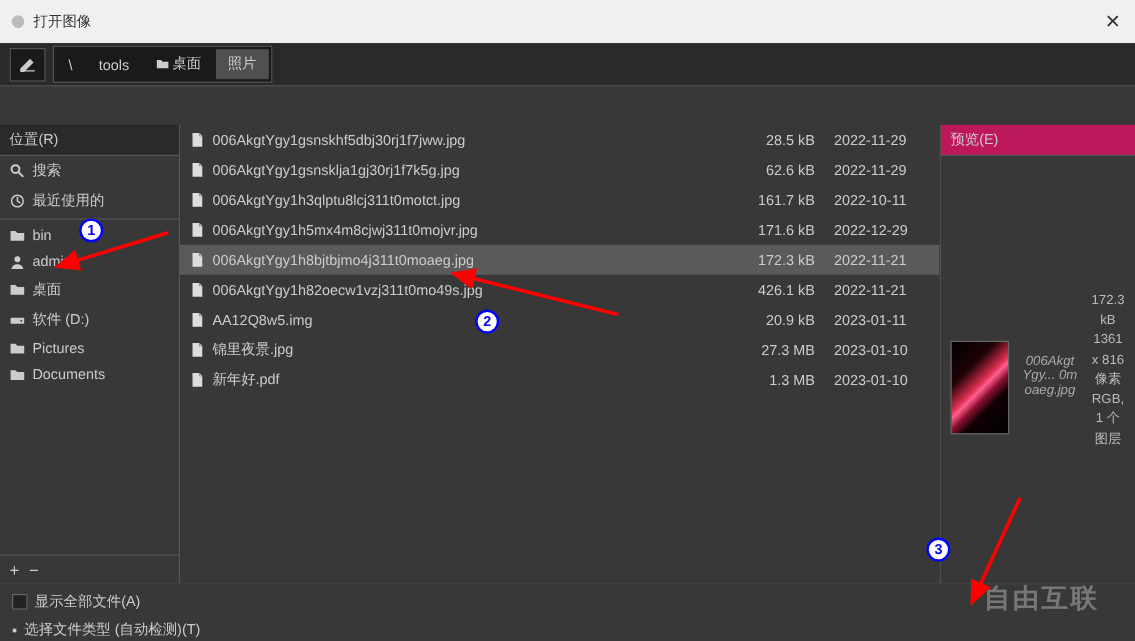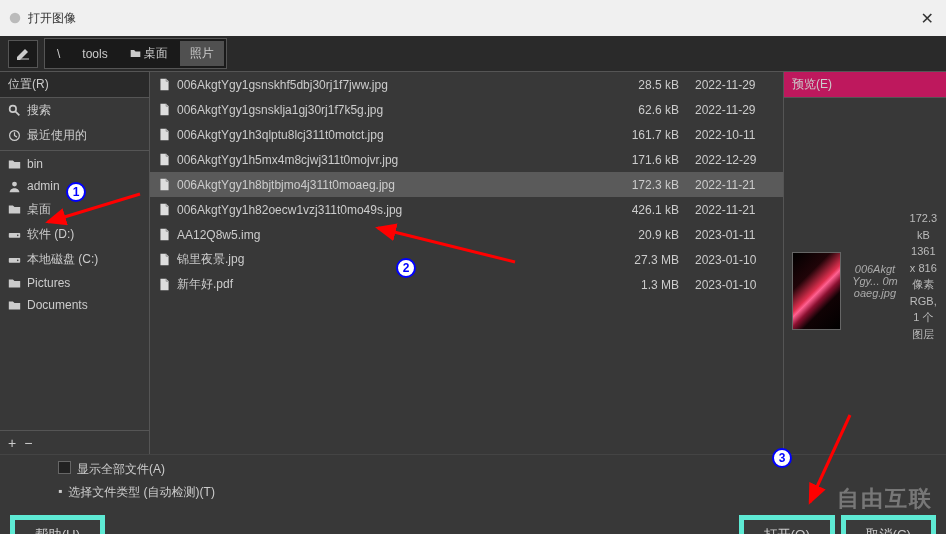--- a/index.html
+++ b/index.html
@@ -6,21 +6,21 @@
 body { font-family: "Microsoft YaHei", sans-serif; font-size: 12px; background: #383838; color: #ccc; width: 946px; height: 534px; overflow: hidden; position: relative; }
 .titlebar { height: 36px; background: #f0f0f0; color: #333; display: flex; align-items: center; padding: 0 8px; justify-content: space-between; }
 .titlebar-left { display: flex; align-items: center; gap: 6px; }
 .titlebar-icon { width: 14px; height: 14px; opacity: 0.5; }
 .close-x { font-size: 16px; cursor: pointer; padding: 0 4px; }
 .toolbar { height: 36px; background: #2a2a2a; border-bottom: 1px solid #555; display: flex; align-items: center; padding: 0 8px; gap: 6px; }
 .edit-btn { width: 30px; height: 28px; background: #1a1a1a; border: 1px solid #555; display: flex; align-items: center; justify-content: center; cursor: pointer; }
 .breadcrumb { display: flex; gap: 2px; background: #1a1a1a; border: 1px solid #555; padding: 2px; }
 .bc-item { padding: 4px 10px; cursor: pointer; color: #ccc; display: flex; align-items: center; gap: 3px; }
 .bc-item.active { background: #505050; }
-.main { display: flex; height: calc(100% - 24px - 36px - 92px); }
+.main { display: flex; height: calc(100% - 24px - 36px - 92px); margin-top: 32px; }
 .places { width: 150px; border-right: 1px solid #555; display: flex; flex-direction: column; }
 .places-header { height: 26px; background: #2a2a2a; border-bottom: 1px solid #555; padding: 4px 8px; display: flex; align-items: center; }
 .places-list { flex: 1; overflow: auto; }
 .place-item { padding: 4px 8px; display: flex; align-items: center; gap: 6px; cursor: pointer; }
 .hr { border-top: 1px solid #555; margin: 2px 0; }
 .places-footer { height: 24px; border-top: 1px solid #555; display: flex; align-items: center; padding: 0 8px; gap: 8px; font-size: 14px; }
 .filelist { flex: 1; display: flex; flex-direction: column; border-right: 1px solid #555; }
 .fl-header { height: 26px; background: #2a2a2a; border-bottom: 1px solid #555; display: flex; }
 .fl-col { padding: 4px 8px; border-right: 1px solid #555; display: flex; align-items: center; }
 .fl-col.name { flex: 1; justify-content: space-between; }
@@ -33,30 +33,30 @@
 .fl-cell.name { flex: 1; display: flex; align-items: center; gap: 6px; }
 .fl-cell.size { width: 66px; text-align: right; }
 .fl-cell.date { width: 96px; }
 .preview { width: 162px; display: flex; flex-direction: column; }
 .preview-header { height: 26px; background: #be185d; border-bottom: 1px solid #555; padding: 4px 8px; display: flex; align-items: center; }
 .preview-body { flex: 1; padding: 8px; display: flex; flex-direction: row; align-items: center; gap: 10px; }
 .thumb { width: 130px; height: 78px; background: linear-gradient(135deg, #000 0%, #200408 30%, #e03050 48%, #ff6090 52%, #8a1030 60%, #100204 70%, #000 100%); border: 1px solid #666; margin-top: 30px; }
 .preview-name { font-style: italic; color: #aaa; font-size: 11px; text-align: center; word-break: break-all; margin-top: 10px; }
 .preview-info { font-size: 11px; color: #bbb; text-align: center; line-height: 1.5; }
 .bottom { height: 92px; padding: 6px 10px; display: flex; flex-direction: column; gap: 6px; background: #383838; border-top: 1px solid #444; }
-.opt-row { display: flex; gap: 6px; margin-left: 48px; }
+.opt-row { display: flex; align-items: center; gap: 6px; }
 .checkbox { width: 13px; height: 13px; background: #222; border: 1px solid #666; }
 .expander { font-size: 12px; cursor: pointer; }
 .btn-row { display: flex; justify-content: space-between; margin-top: 8px; }
 .btn { padding: 6px 20px; background: #3a3a3a; border: 5px solid #5eead4; color: #ccc; cursor: pointer; }
 .btn-right { display: flex; gap: 6px; }
 .icon { width: 13px; height: 13px; display: inline-block; }
 .badge { position: absolute; width: 20px; height: 20px; border: 2px solid #00f; border-radius: 50%; background: #fff; color: #00f; font-weight: bold; font-size: 12px; display: flex; align-items: center; justify-content: center; z-index: 10; }
 .arrow { position: absolute; z-index: 9; }
-.watermark { position: absolute; right: 13px; bottom: 20px; font-size: 22px; font-weight: bold; color: #eee; opacity: 0.35; z-index: 5; pointer-events: none; letter-spacing: 2px; }
+.watermark { position: absolute; right: 30px; bottom: 20px; font-size: 22px; font-weight: bold; color: #eee; opacity: 0.35; z-index: 5; pointer-events: none; letter-spacing: 2px; }
 </style>
 </head>
 <body>
 
 <div class="titlebar">
   <div class="titlebar-left">
     <svg class="titlebar-icon" viewBox="0 0 16 16">
         <circle cx="8" cy="8" r="6" fill="#888"></circle>
       </svg>
     <span>打开图像</span>
@@ -127,27 +127,20 @@
             <path d="M1 3h5l2 2h7v8H1z" fill="#ccc"></path>
           </svg>
           <span>桌面</span>
         </div>
         <div class="place-item">
           <svg class="icon" viewBox="0 0 16 16">
             <rect x="1" y="6" width="14" height="6" rx="1" fill="#ccc"></rect>
             <circle cx="12" cy="9" r="1" fill="#383838"></circle>
           </svg>
           <span>软件 (D:)</span>
-        </div>
-        <div class="place-item">
-          <svg class="icon" viewBox="0 0 16 16">
-            <rect x="1" y="6" width="14" height="6" rx="1" fill="#ccc"></rect>
-            <circle cx="12" cy="9" r="1" fill="#383838"></circle>
-          </svg>
-          <span>本地磁盘 (C:)</span>
         </div>
         <div class="place-item">
           <svg class="icon" viewBox="0 0 16 16">
             <path d="M1 3h5l2 2h7v8H1z" fill="#ccc"></path>
           </svg>
           <span>Pictures</span>
         </div>
         <div class="place-item">
           <svg class="icon" viewBox="0 0 16 16">
             <path d="M1 3h5l2 2h7v8H1z" fill="#ccc"></path>

